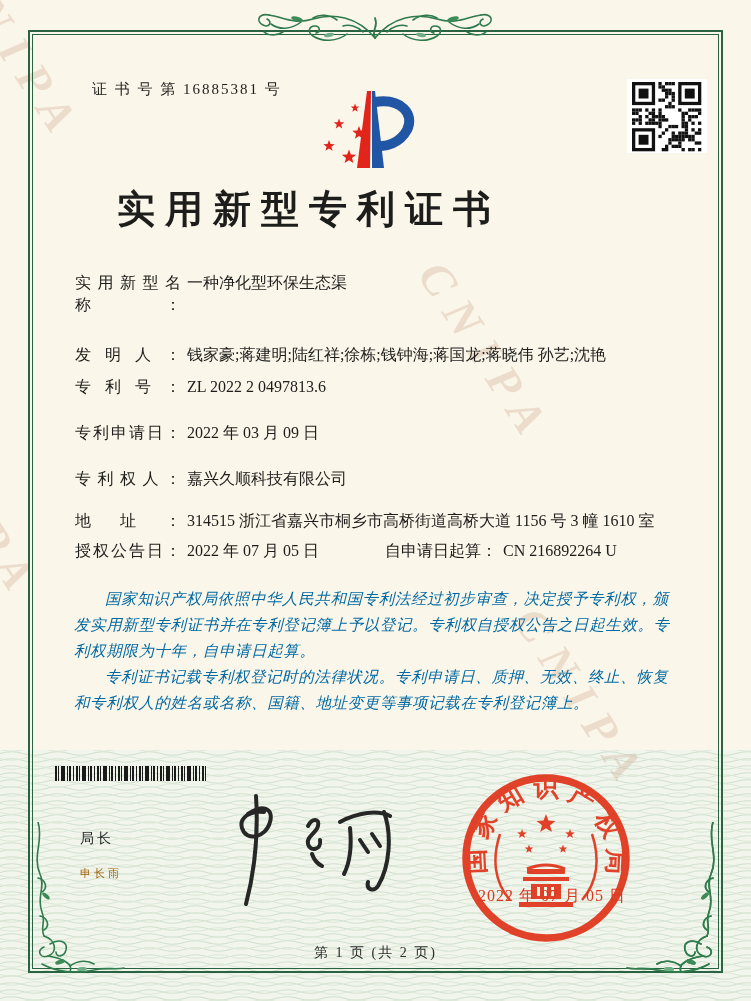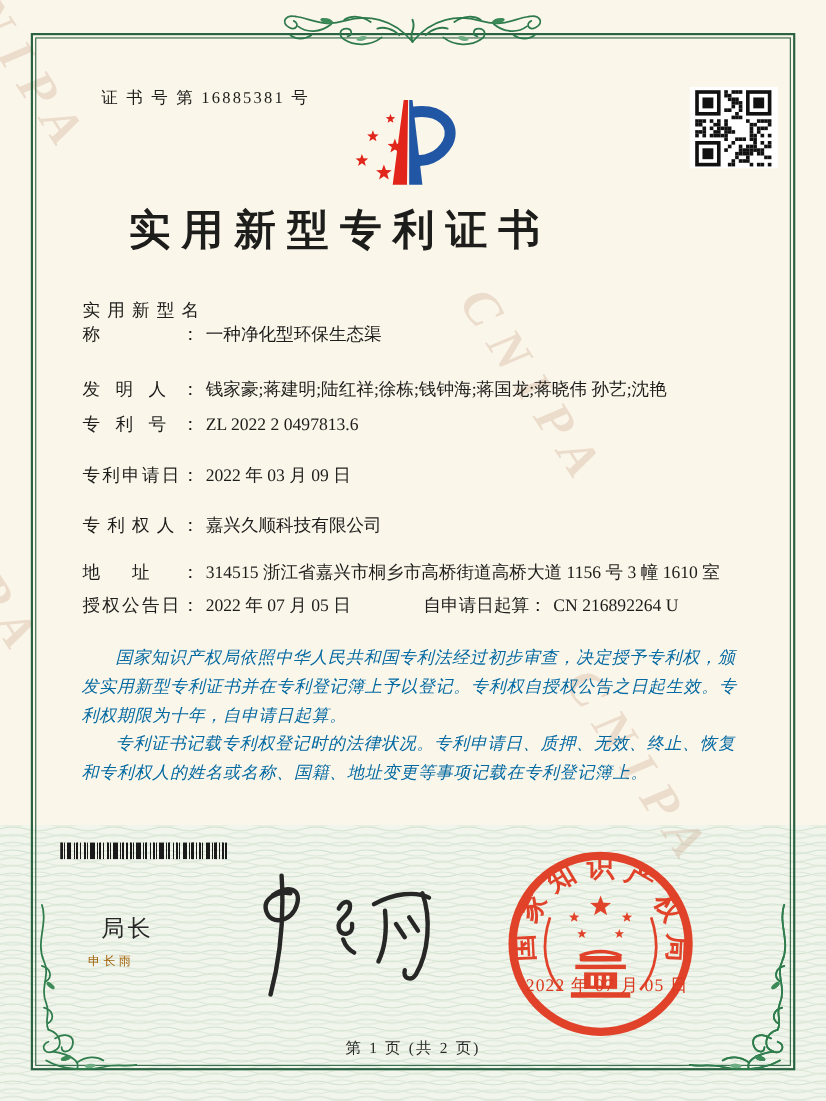--- a/index.html
+++ b/index.html
@@ -41,21 +41,21 @@
   }
   #logo{position:absolute;left:303px;top:78px;z-index:4;}
   #qr{position:absolute;left:627px;top:79px;z-index:4;background:#fff;}
   .title{
     position:absolute;left:0;top:184px;width:608px;z-index:4;
     text-align:center;font-size:38px;font-weight:700;
     letter-spacing:10px;text-indent:10px;
   }
   
   .fields{position:absolute;left:75px;top:272px;width:610px;z-index:4;font-size:16px;line-height:22px;}
-  .frow{display:flex;align-items:flex-end;}
+  .frow{display:flex;align-items:flex-start;}
   .flabel{
     display:inline-block;width:106px;margin-right:6px;flex:0 0 106px;
     text-align:justify;text-align-last:justify;
   }
   .fvalue{display:inline-block;width:480px;}
   .mb28{margin-bottom:28px;} .mb24{margin-bottom:24px;}
   .mb20{margin-bottom:20px;} .mb10{margin-bottom:10px;} .mb8{margin-bottom:8px;}
   .grant .fvalue1{width:198px;flex:0 0 198px;}
   .flabel2{display:inline-block;width:112px;flex:0 0 112px;margin-right:6px;
     text-align:justify;text-align-last:justify;}
@@ -66,23 +66,23 @@
     letter-spacing:0.6px;color:#0369a1;
   }
   .paras p{margin:0;text-indent:2em;}
   
   .barcode{
     position:absolute;left:55px;top:766px;width:153px;height:15px;z-index:4;
     background-image:
       repeating-linear-gradient(90deg,#1a1a1a 0 1px,transparent 1px 3px),
       repeating-linear-gradient(90deg,#1a1a1a 0 2px,transparent 2px 7px);
   }
-  .sig-title{position:absolute;left:92px;top:830px;z-index:4;
+  .sig-title{position:absolute;left:80px;top:830px;z-index:4;
     font-family:Liberation Mono, monospace;
-    font-size:21px;letter-spacing:3px;color:#262626;}
+    font-size:14px;letter-spacing:3px;color:#262626;}
   .sig-name{position:absolute;left:80px;top:866px;z-index:4;
     font-family:"Liberation Sans","DejaVu Sans",sans-serif;
     font-size:11px;letter-spacing:3px;color:#a16207;}
   #signature{position:absolute;left:212px;top:792px;z-index:4;}
   #seal{position:absolute;left:460px;top:772px;z-index:5;}
   .seal-date{
     position:absolute;left:478px;top:886px;z-index:6;
     font-size:16px;letter-spacing:1px;color:#d93a20;white-space:nowrap;
   }
   .footer{

